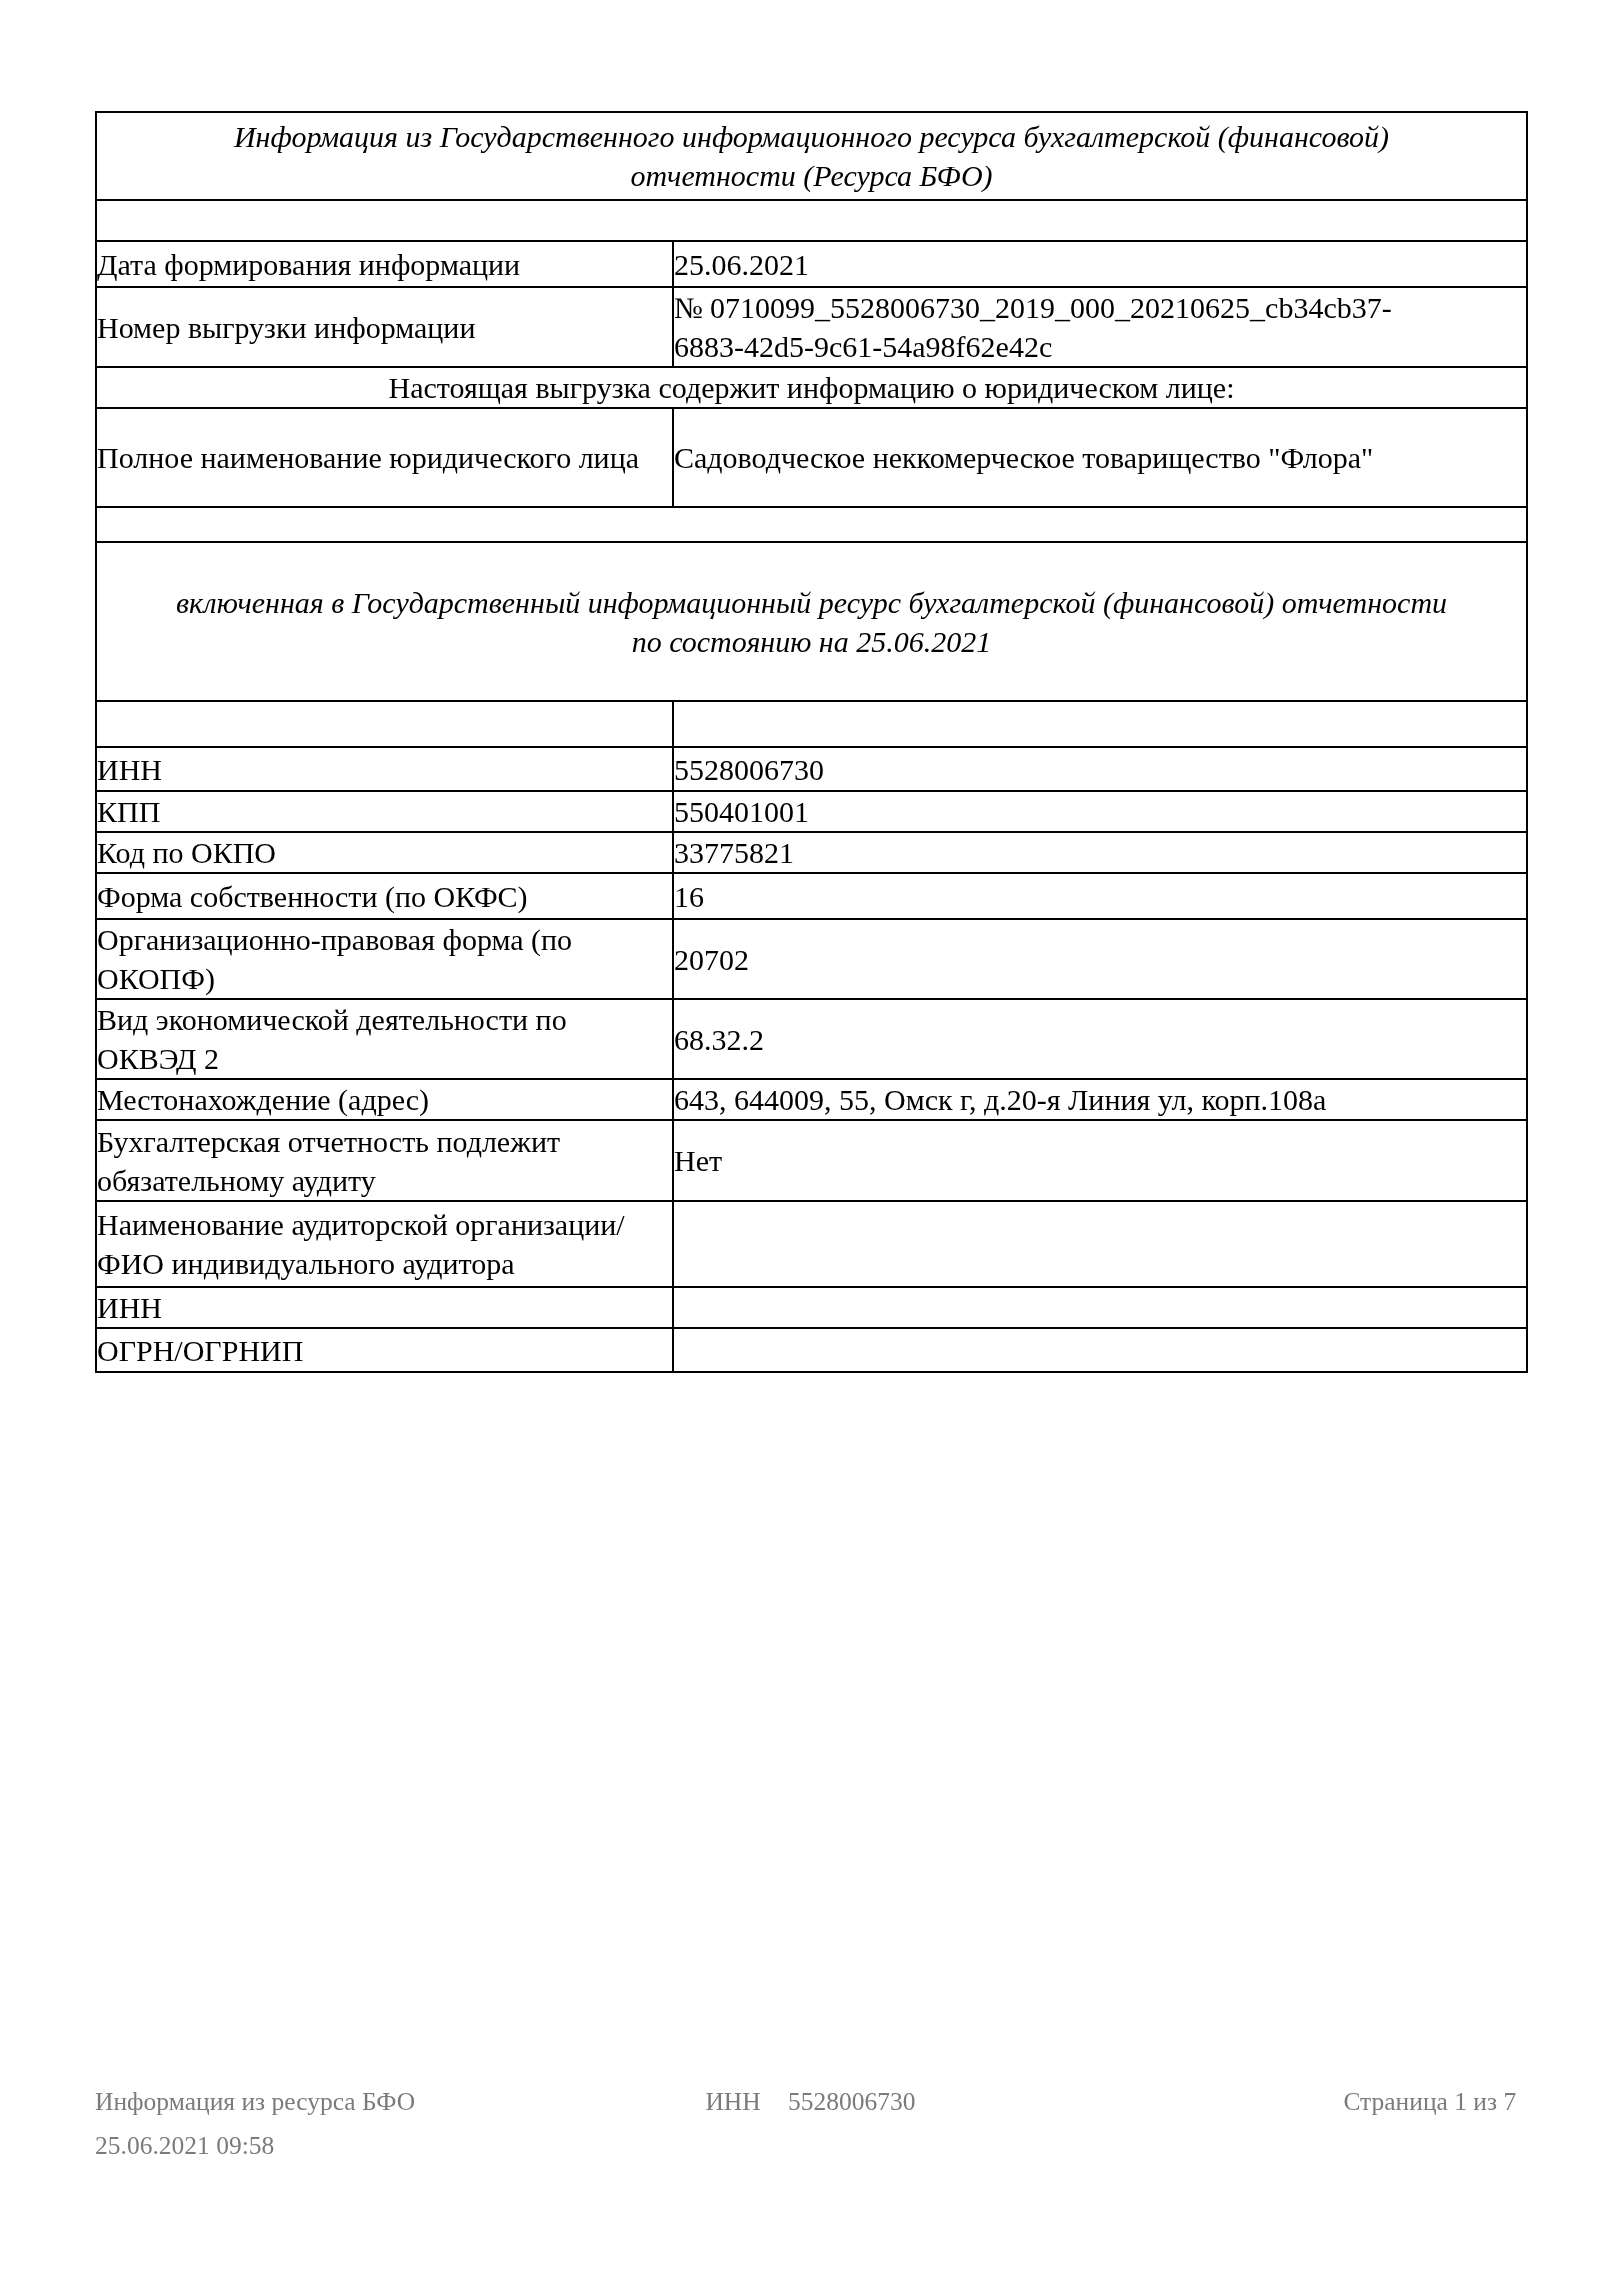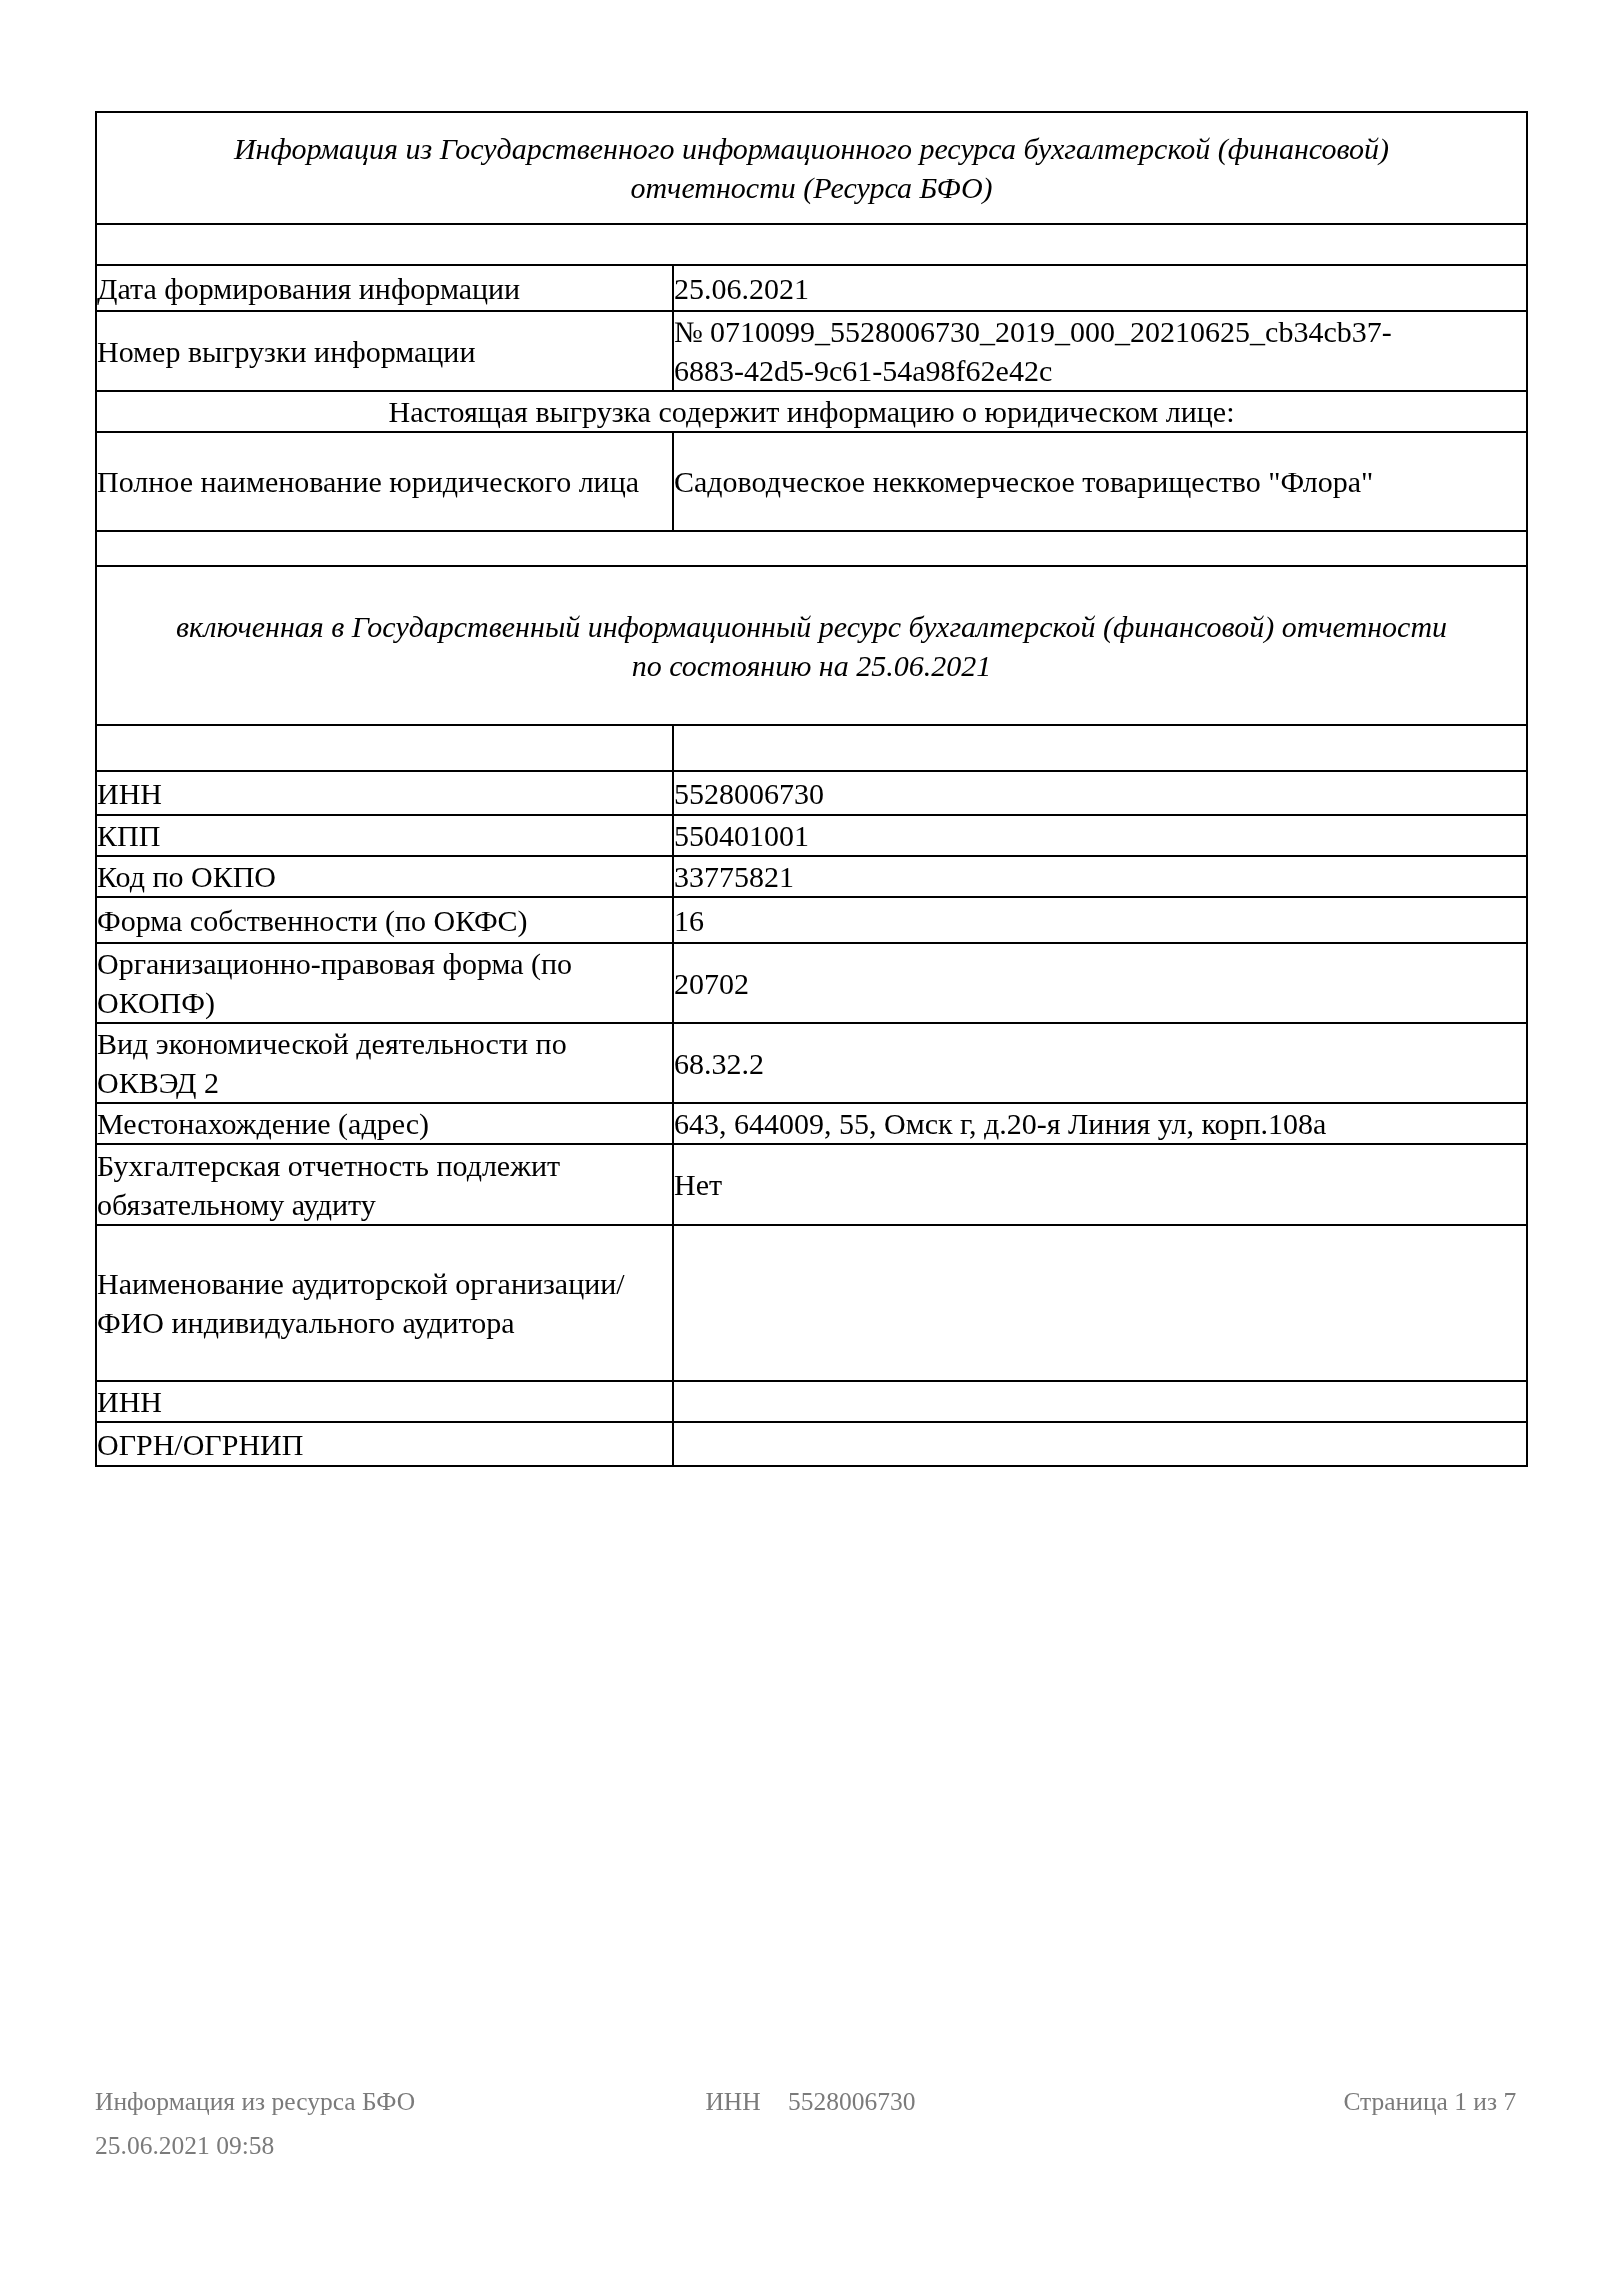--- a/index.html
+++ b/index.html
@@ -27,28 +27,28 @@
     line-height:39px;
     padding:0;
     overflow:hidden;
   }
   .col-label { width:577px; }
   .col-value { width:854px; }
   .lbl { padding:2px 83px 2px 10.8px; }
   .val { padding:2px 9.8px 2px 7.8px; }
   .cell-center { text-align:center; }
   .cell-italic { font-style:italic; font-size:32px; }
-  .title-inner, .included-inner { max-width:1304px; margin:16px auto; }
+  .title-inner, .included-inner { max-width:1304px; margin:4px auto; }
   .wrap-narrow { max-width:755px; word-wrap:break-word; }
   .underline { text-decoration:underline; }
 
   .rh80{height:78px} .rh42{height:41px} .rh47{height:46px} .rh81{height:79px}
   .rh40{height:39px} .rh132{height:99px} .rh36{height:35px} .rh162{height:159px}
   .rh45{height:44px} .rh44{height:33px} .rh78{height:76px} .rh89{height:64px}
-  .rh83{height:81px} .rh125{height:156px}
+  .rh83{height:81px} .rh125{height:86px}
 
   .footer {
     position:absolute;
     left:95px;
     top:2080px;
     width:1431px;
     height:93px;
     font-size:25.5px;
     line-height:44px;
     color:#7b7b7b;

